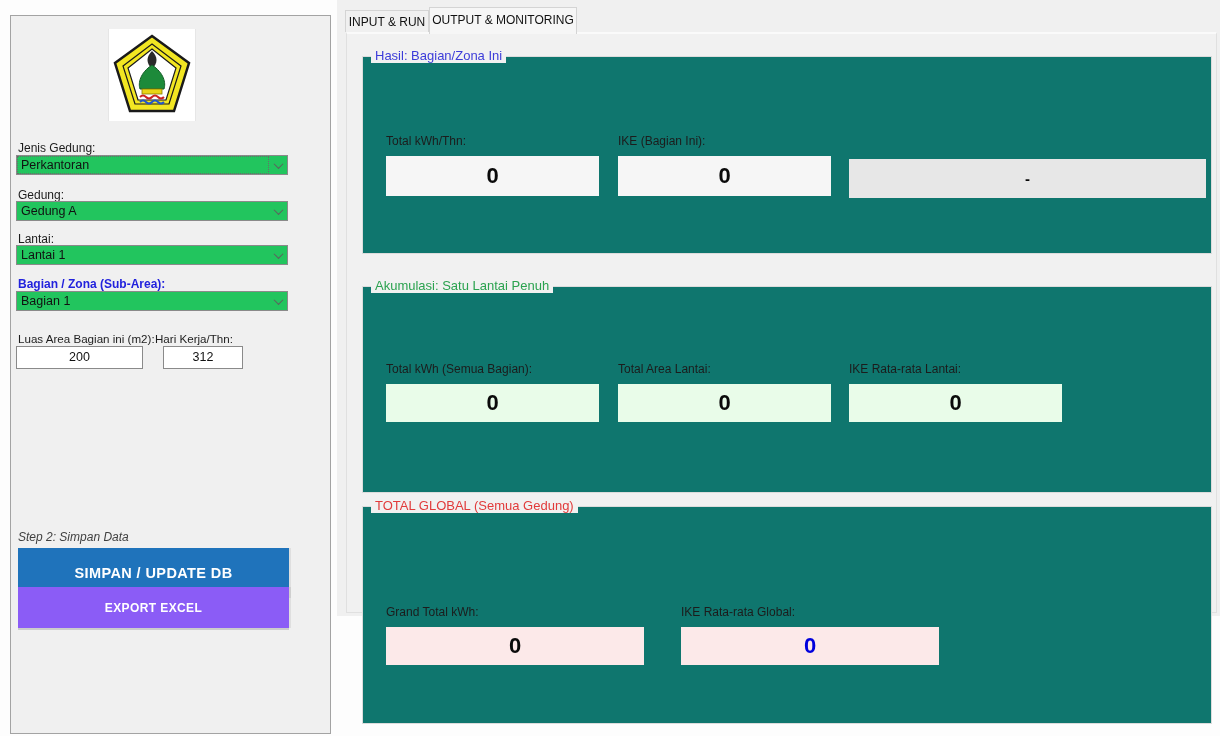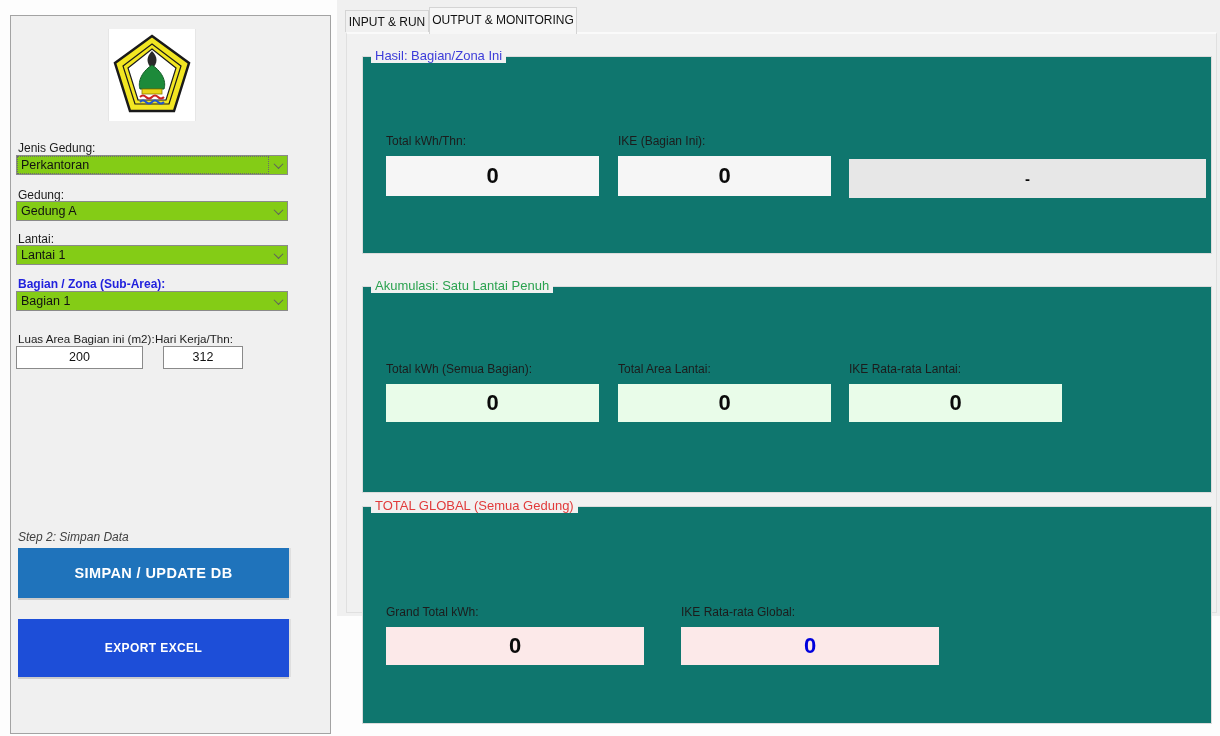--- a/index.html
+++ b/index.html
@@ -8,37 +8,37 @@
   #app { position:relative; width:1220px; height:736px; }
 
   
   .sidebar { position:absolute; left:10px; top:15px; width:321px; height:719px;
              background:#f0f0f0; border:1px solid #a3a3a3; }
   .logo-box { position:absolute; left:97px; top:13px; width:88px; height:92px;
               background:#ffffff; display:flex; align-items:center; justify-content:center;
               border-left:1px solid #e6e6e6; border-right:1px solid #e6e6e6; }
   .fld-label { position:absolute; font-size:12px; color:#1c1c1c; white-space:nowrap; }
   .fld-label.blue-bold { color:#2222dd; font-weight:bold; }
-  .combo { position:absolute; left:5px; width:272px; height:20px; background:#84cc16;
+  .combo { position:absolute; left:5px; width:272px; height:20px; background:#22c55e;
            border:1px solid #8a8a8a; }
   .combo .cval { position:absolute; left:4px; top:2px; font-size:12.5px; color:#111; white-space:nowrap; }
   .combo .chev-wrap { position:absolute; right:0; top:0; width:18px; height:100%;
                       display:flex; align-items:center; justify-content:center; }
   .chev { width:7px; height:7px; border-right:1.6px solid #5f5f5f; border-bottom:1.6px solid #5f5f5f;
           transform:rotate(45deg) translate(-1px,-1px); }
   .combo .focus-rect { position:absolute; left:1px; top:1px; bottom:1px; right:19px;
                        outline:1px dotted #6a6a6a; }
   .textbox { position:absolute; height:23px; background:#ffffff; border:1px solid #8a8a8a;
              font-size:12.5px; text-align:center; line-height:21px; color:#111; }
   .step-label { position:absolute; left:7px; font-size:12px; font-style:italic; color:#404040; }
   .btn { position:absolute; left:7px; width:271px; color:#ffffff; font-weight:bold;
          display:flex; align-items:center; justify-content:center; letter-spacing:.4px;
          box-shadow:0 2px 0 rgba(0,0,0,.15), 2px 0 0 rgba(0,0,0,.07); cursor:default; }
   .btn-save   { top:532px; height:50px; background:#1f73bb; font-size:14.5px; }
-  .btn-export { top:603px; height:58px; background:#1d4ed8; font-size:12px; }
+  .btn-export { top:571px; height:41px; background:#8b5cf6; font-size:12px; }
 
   
   .tabzone { position:absolute; left:337px; top:0; width:883px; height:616px; background:#f0f0f0; }
   .tab { position:absolute; font-size:12px; text-align:center; white-space:nowrap; color:#111; }
   .tab-inactive { left:8px; top:10px; width:84px; height:22px; line-height:22px;
                   background:#f0f0f0; border:1px solid #d4d4d4; border-bottom:none; z-index:1; }
   .tab-active { left:92px; top:7px; width:148px; height:27px; line-height:25px;
                 background:#f6f6f6; border:1px solid #d4d4d4; border-bottom:none; z-index:3; }
   .tabpage { position:absolute; left:9px; top:32px; right:3px; bottom:3px;
              background:#f1f1f1; border:1px solid #e0e0e0; border-top:2px solid #fafafa; z-index:2; }

